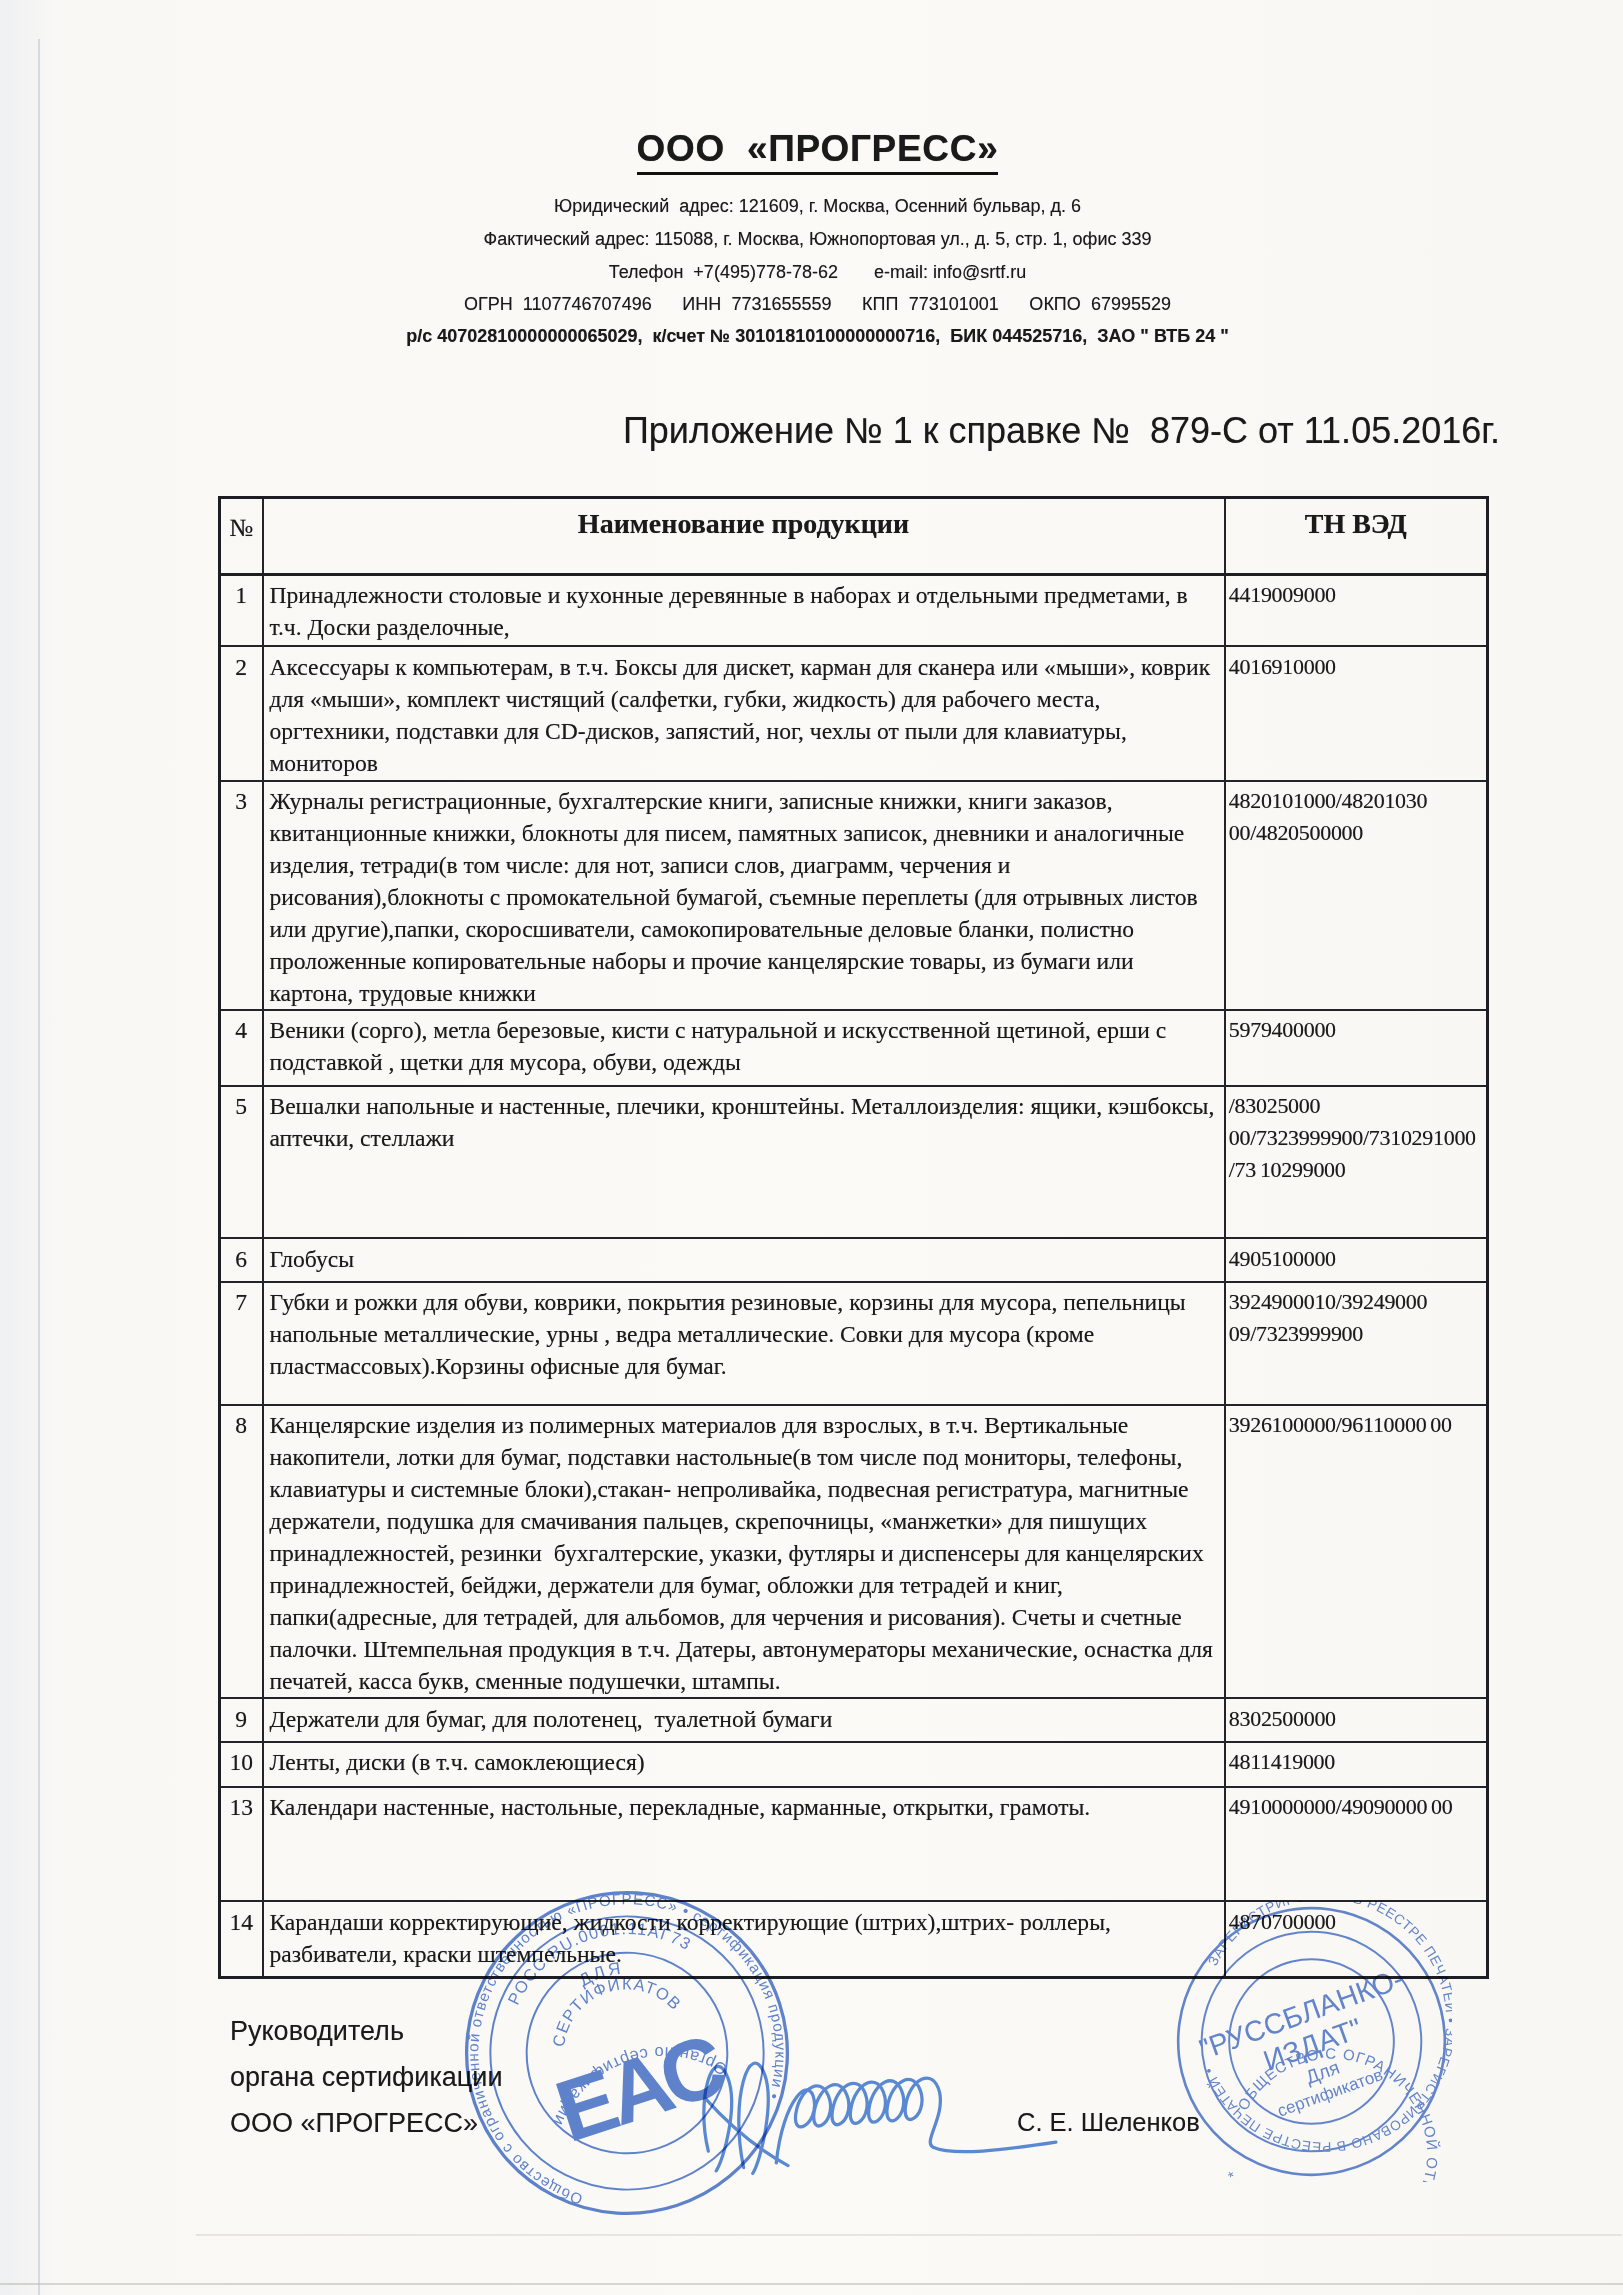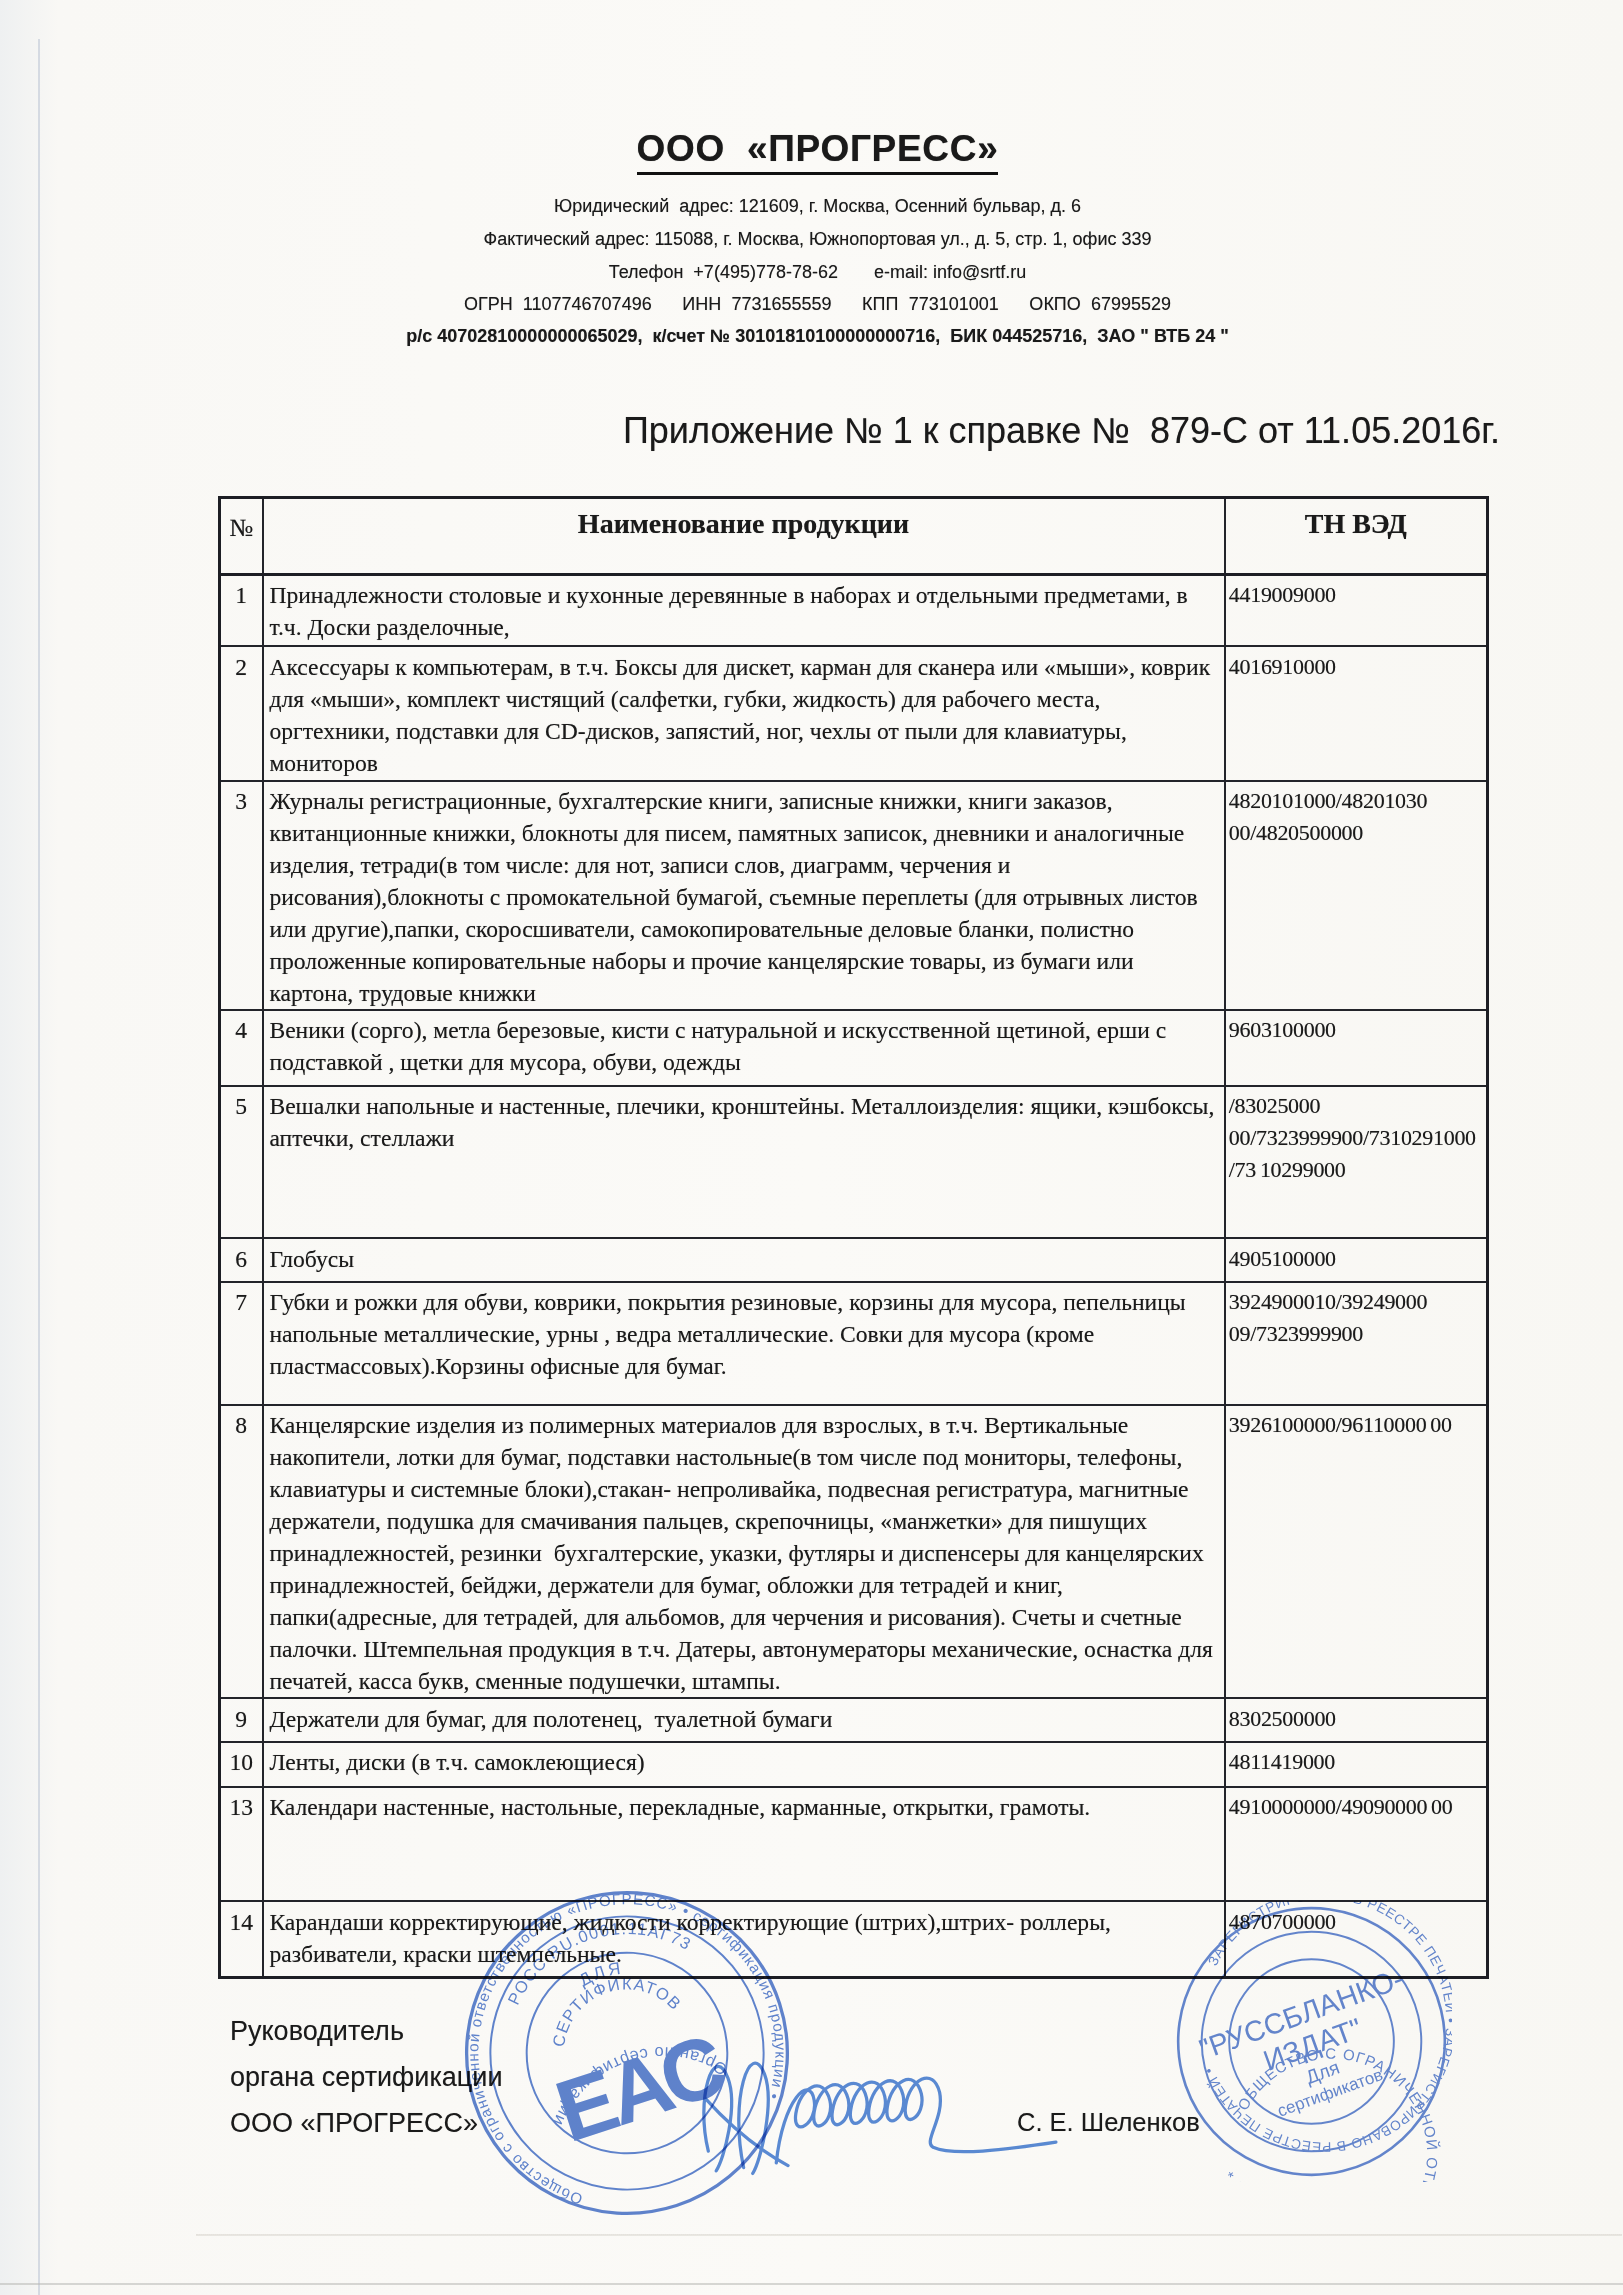--- a/index.html
+++ b/index.html
@@ -136,21 +136,21 @@
         <td class="cell-code">4016910000</td>
       </tr>
     <tr>
         <td class="cell-num">3</td>
         <td class="cell-name pre">Журналы регистрационные, бухгалтерские книги, записные книжки, книги заказов, квитанционные книжки, блокноты для писем, памятных записок, дневники и аналогичные изделия, тетради(в том числе: для нот, записи слов, диаграмм, черчения и рисования),блокноты с промокательной бумагой, съемные переплеты (для отрывных листов или другие),папки, скоросшиватели, самокопировательные деловые бланки, полистно проложенные копировательные наборы и прочие канцелярские товары, из бумаги или картона, трудовые книжки</td>
         <td class="cell-code">4820101000/48201030 00/4820500000</td>
       </tr>
     <tr>
         <td class="cell-num">4</td>
         <td class="cell-name pre">Веники (сорго), метла березовые, кисти с натуральной и искусственной щетиной, ерши с подставкой , щетки для мусора, обуви, одежды</td>
-        <td class="cell-code">9603100000</td>
+        <td class="cell-code">5979400000</td>
       </tr>
     <tr>
         <td class="cell-num">5</td>
         <td class="cell-name pre">Вешалки напольные и настенные, плечики, кронштейны. Металлоизделия: ящики, кэшбоксы, аптечки, стеллажи</td>
         <td class="cell-code">/83025000 00/7323999900/7310291000 /73 10299000</td>
       </tr>
     <tr>
         <td class="cell-num">6</td>
         <td class="cell-name pre">Глобусы</td>
         <td class="cell-code">4905100000</td>

